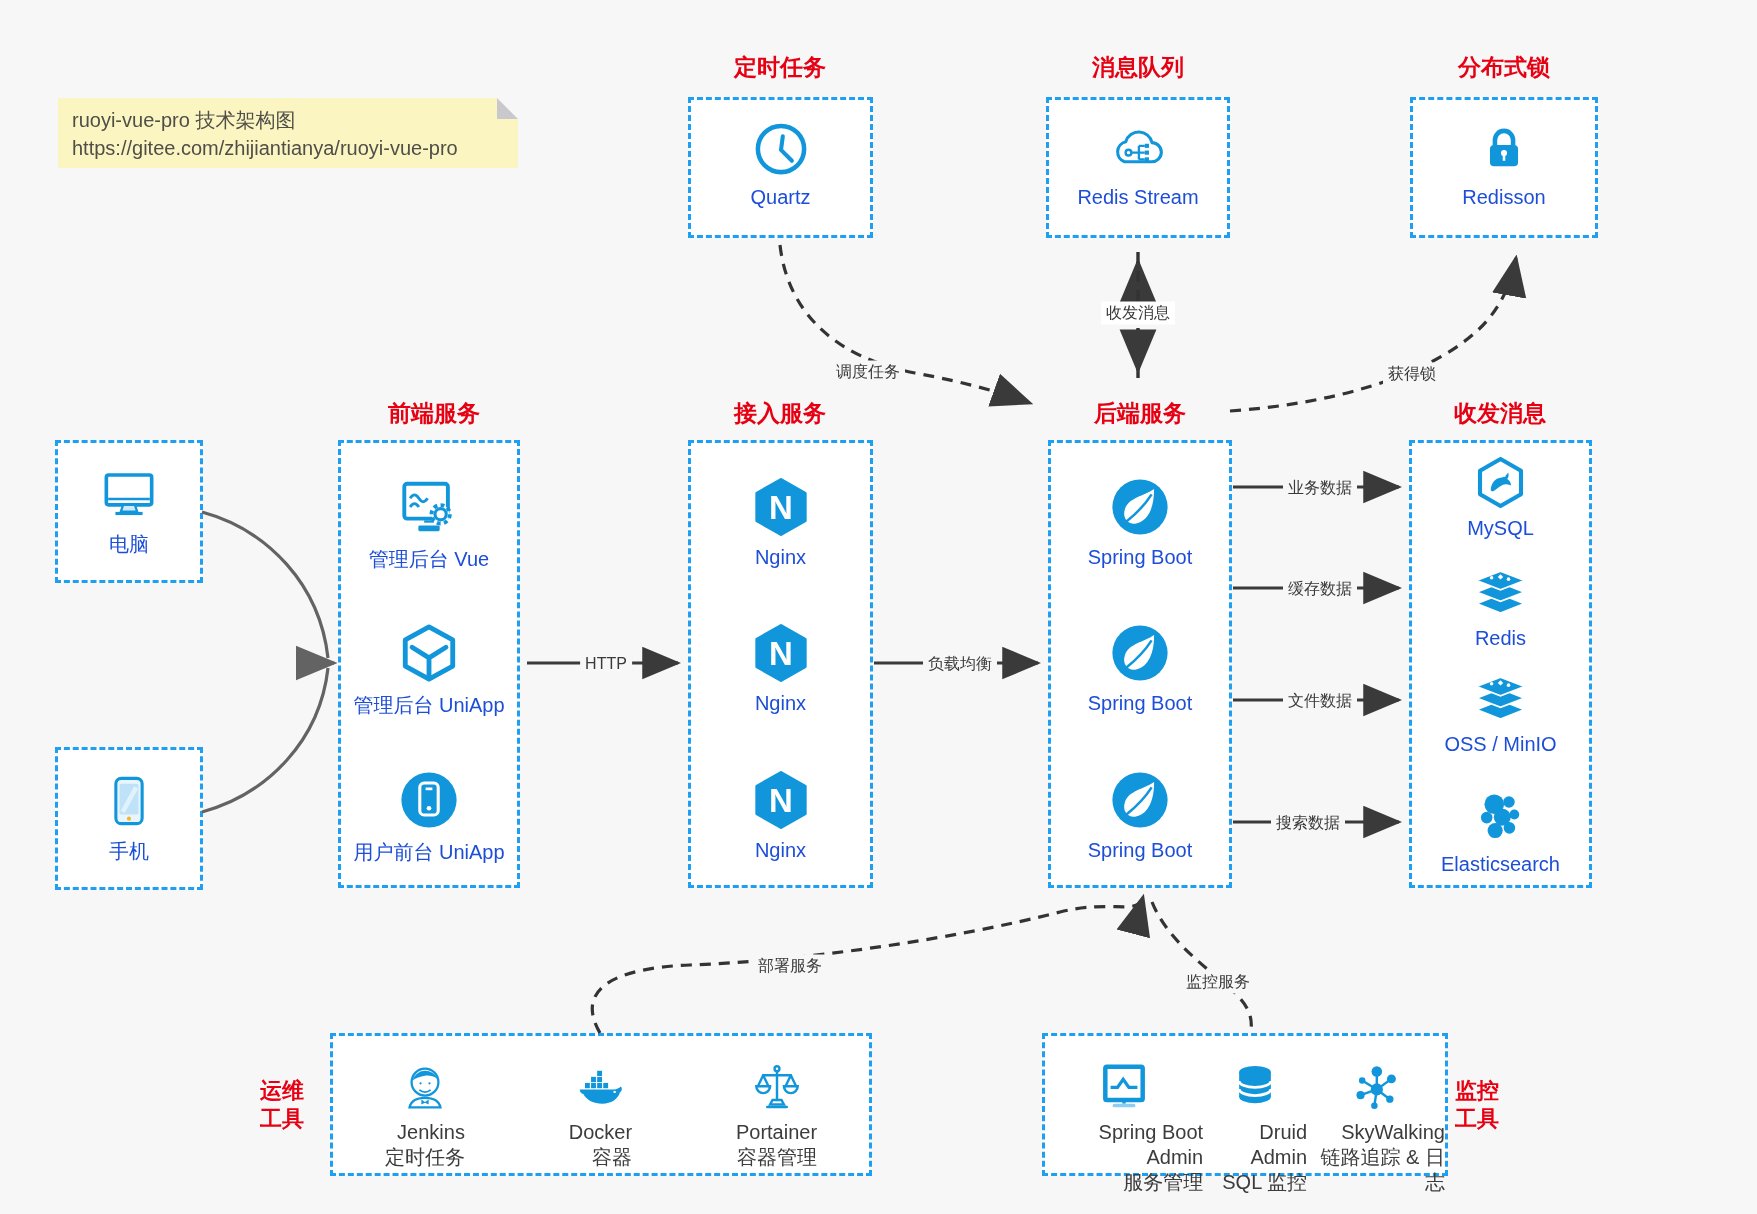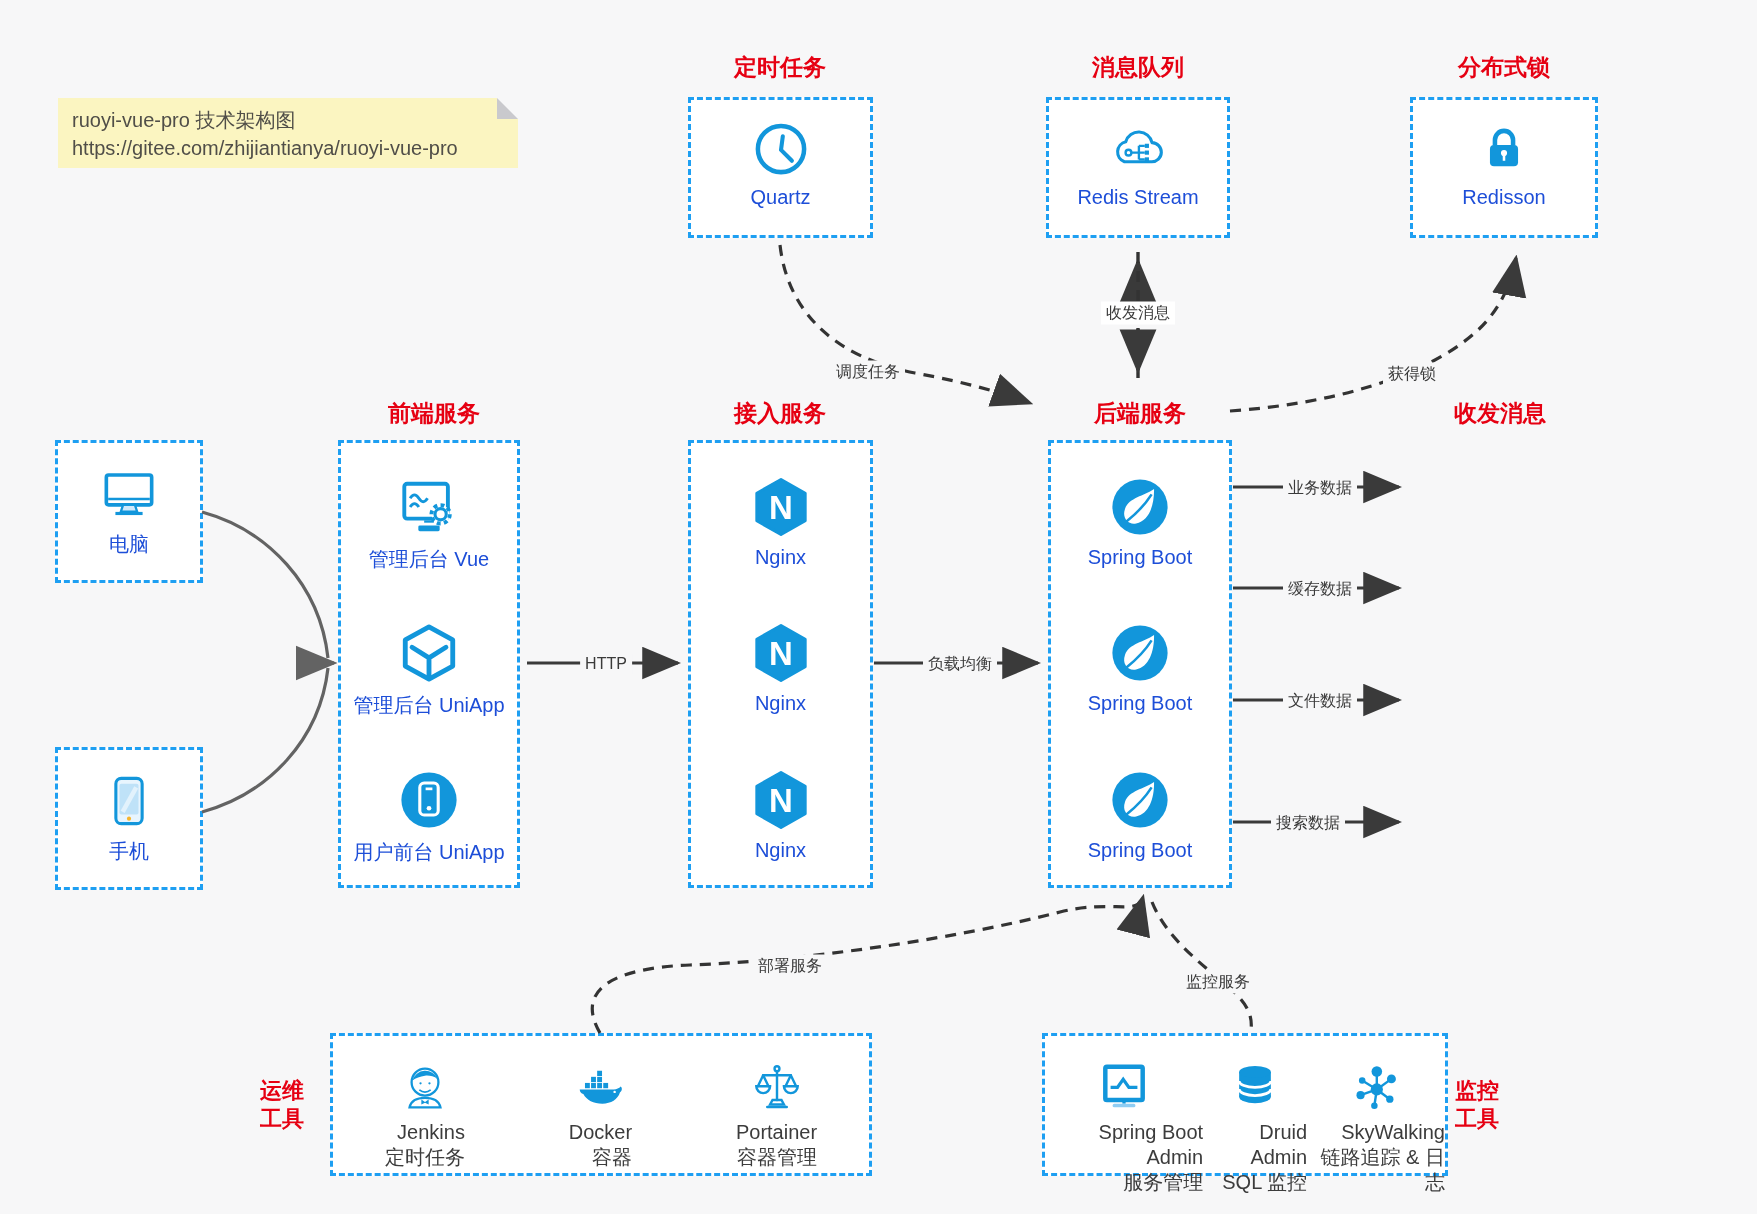--- a/index.html
+++ b/index.html
@@ -292,20 +292,46 @@
       <div class="lbl">Spring Boot</div>
     </div>
     <div class="node" style="top:326px">
       <svg width="62" height="62">
           <use href="#i-spring"></use>
         </svg>
       <div class="lbl">Spring Boot</div>
     </div>
   </div>
 
+  <div class="box" style="left:1409px;top:440px;width:183px;height:448px">
+    <div class="node" style="top:11px">
+      <svg width="57" height="57">
+          <use href="#i-mysql"></use>
+        </svg>
+      <div class="lbl" style="margin-top:6px">MySQL</div>
+    </div>
+    <div class="node" style="top:121px">
+      <svg width="57" height="57">
+          <use href="#i-stack"></use>
+        </svg>
+      <div class="lbl" style="margin-top:6px">Redis</div>
+    </div>
+    <div class="node" style="top:227px">
+      <svg width="57" height="57">
+          <use href="#i-stack"></use>
+        </svg>
+      <div class="lbl" style="margin-top:6px">OSS / MinIO</div>
+    </div>
+    <div class="node" style="top:347px">
+      <svg width="57" height="57">
+          <use href="#i-elastic"></use>
+        </svg>
+      <div class="lbl" style="margin-top:6px">Elasticsearch</div>
+    </div>
+  </div>
 
   <div class="side-label" style="left:247px;top:1077px">
     <div>运维</div>
     <div>工具</div>
   </div>
   <div class="box brow" style="left:330px;top:1033px;width:542px;height:143px">
     <div class="bitem">
       <svg width="52" height="52">
           <use href="#i-jenkins"></use>
         </svg>

